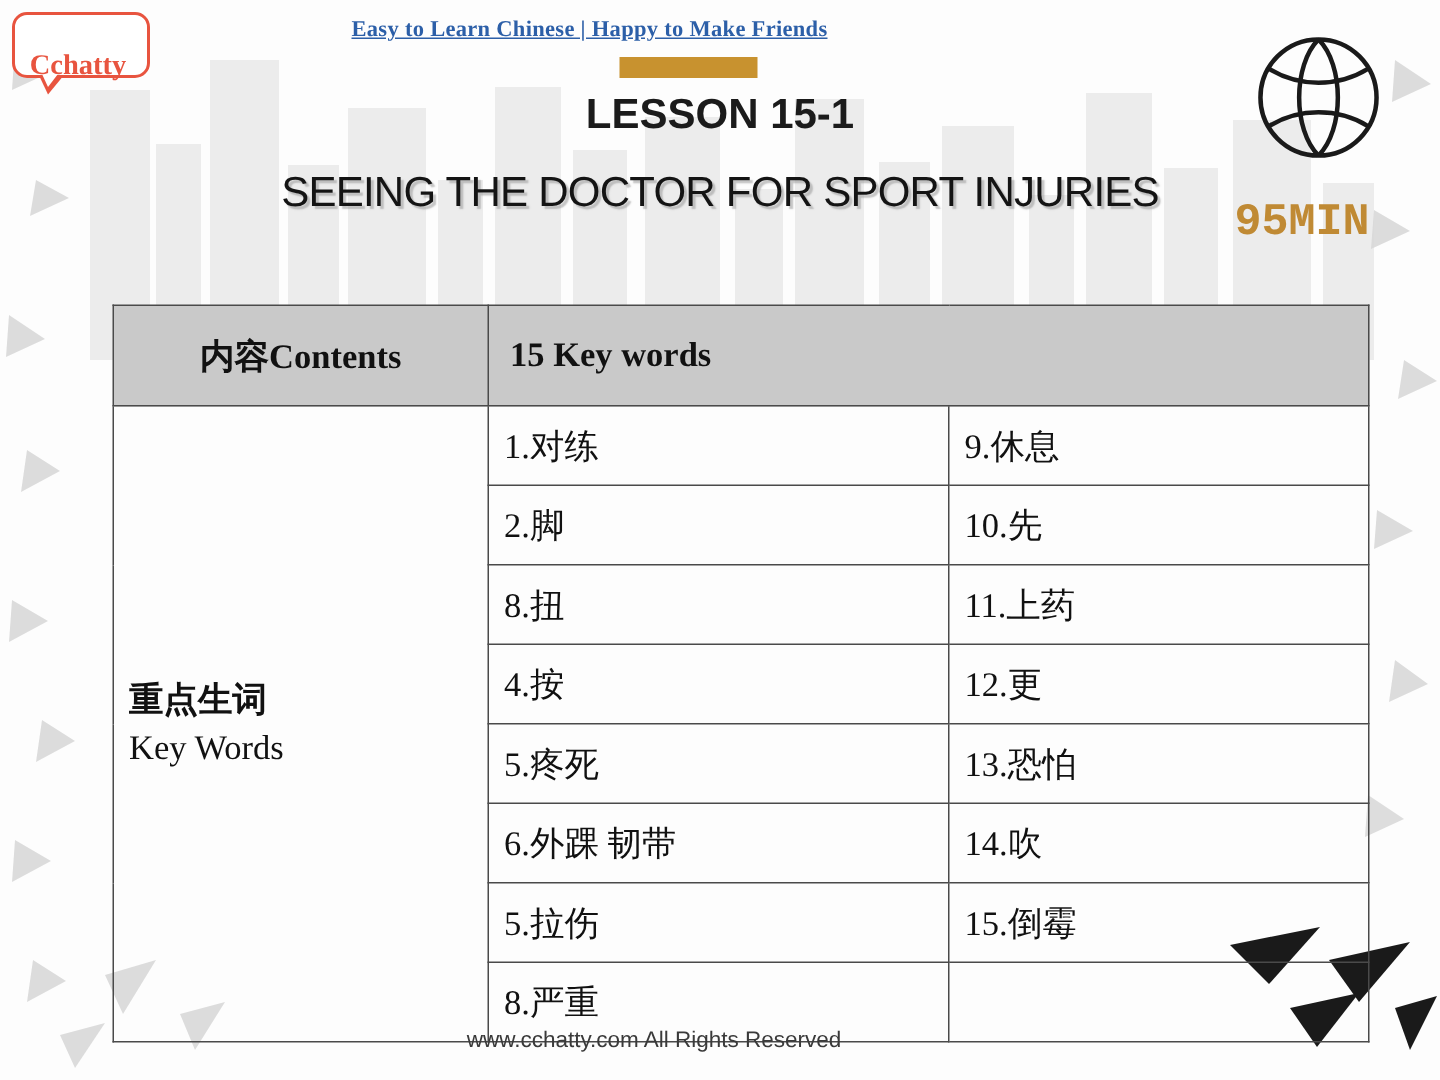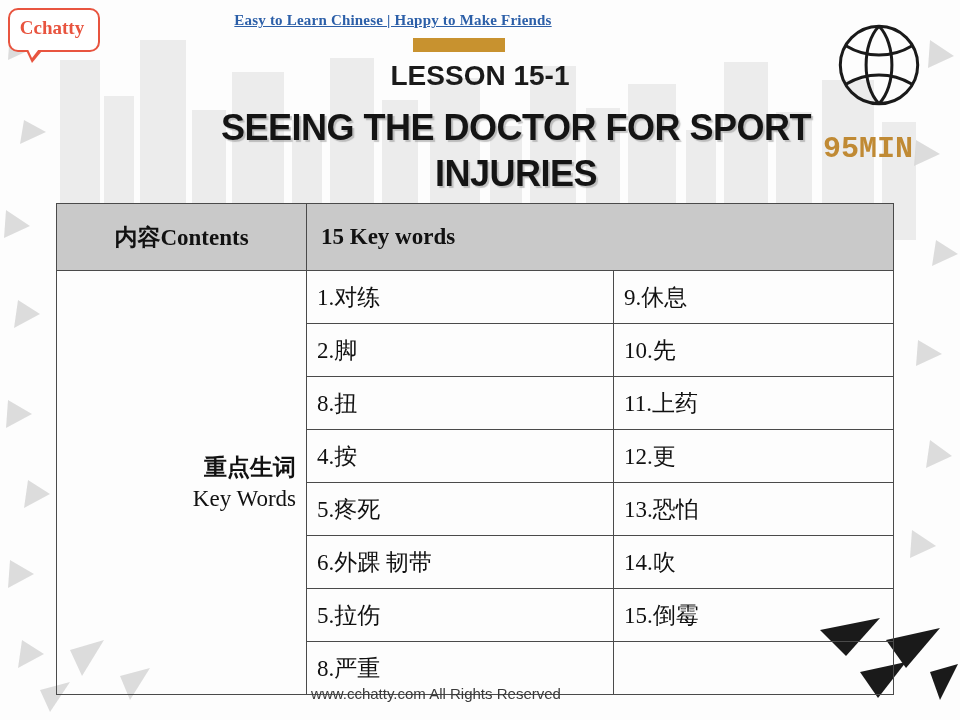--- a/index.html
+++ b/index.html
@@ -39,21 +39,21 @@
     position: absolute;
     left: 0; top: 0;
     width: 88px;
     height: 40px;
     border: 2.5px solid #e8543f;
     border-radius: 10px;
     background: #ffffff;
   }
   .logo .bubble-text {
     position: absolute;
-    left: 0; top: 0;
+    left: 0; top: 16px;
     width: 88px;
     height: 40px;
     line-height: 40px;
     text-align: center;
     color: #e8543f;
     font-size: 19px;
     font-weight: bold;
     font-family: "Liberation Serif", serif;
   }
   .logo .tail {
@@ -105,28 +105,27 @@
     font-weight: bold;
     color: #1b1b1b;
     font-family: "Liberation Sans", sans-serif;
   }
   .title {
     position: absolute;
     top: 105px;
     left: 100px;
     width: 760px;
     text-align: center;
-    font-size: 36px;
+    font-size: 28px;
     line-height: 46px;
-    font-weight: bold;
+    font-weight: normal;
     color: #141414;
     letter-spacing: -0.5px;
     text-shadow: 2px 2px 1px rgba(150,150,150,0.55);
     font-family: "Liberation Sans", sans-serif;
-    margin-left: 36px;
   }
   .ball {
     position: absolute;
     right: 38px;
     top: 22px;
     width: 86px;
     height: 86px;
   }
   .duration {
     position: absolute;
@@ -134,21 +133,21 @@
     top: 132px;
     width: 140px;
     text-align: center;
     font-size: 30px;
     font-weight: bold;
     color: #c08a34;
     font-family: Liberation Mono, monospace;
   }
   table.content-table {
     position: absolute;
-    left: 56px;
+    left: 75px;
     top: 203px;
     width: 837px;
     border-collapse: collapse;
     table-layout: fixed;
     background: transparent;
   }
   table.content-table td {
     border: 1.5px solid #4a4a4a;
     padding: 2px 10px;
     vertical-align: middle;
@@ -165,21 +164,21 @@
     color: #111;
   }
   .hdr-keywords {
     font-size: 23px;
     font-weight: bold;
     text-align: left;
     color: #111;
     padding-left: 14px !important;
   }
   .side-cell {
-    text-align: right;
+    text-align: left;
     font-size: 23px;
     color: #111;
     line-height: 32px;
   }
   .side-cell .cn {
     font-weight: bold;
     font-family: "DejaVu Sans", sans-serif;
   }
   .word-cell {
     font-size: 23px;

